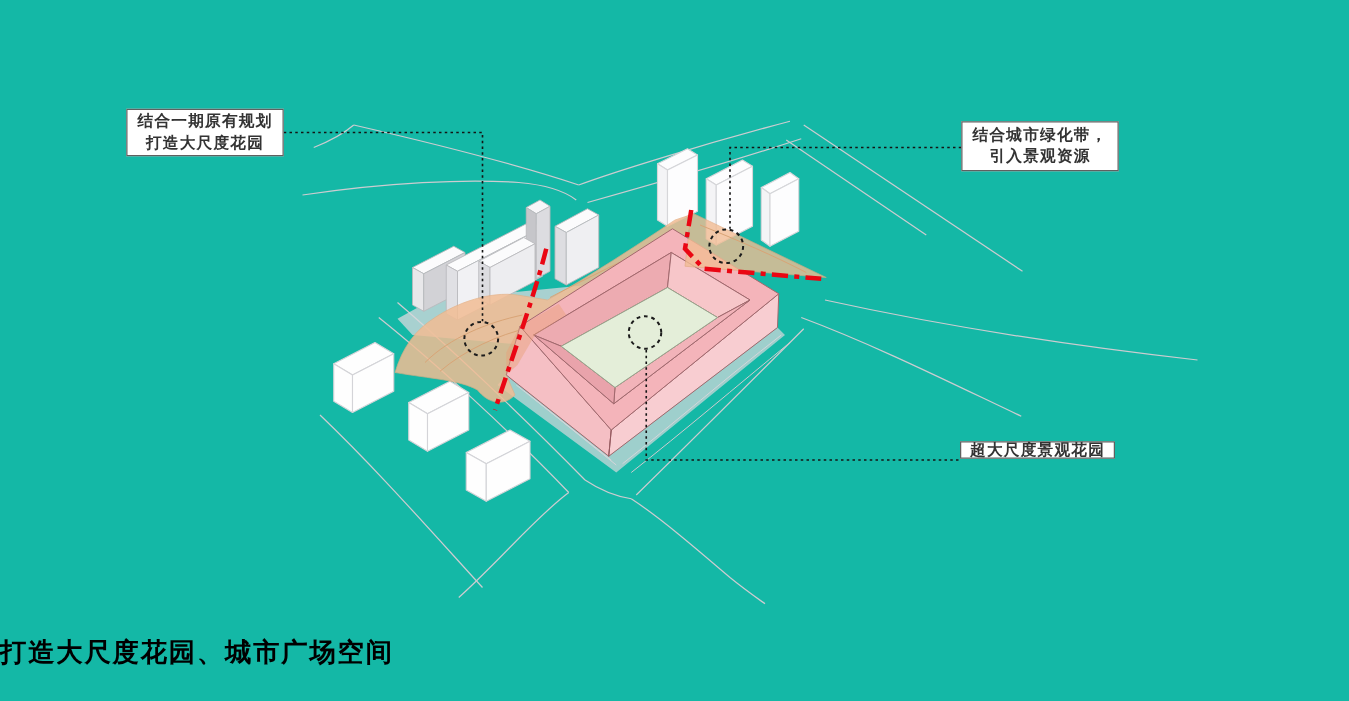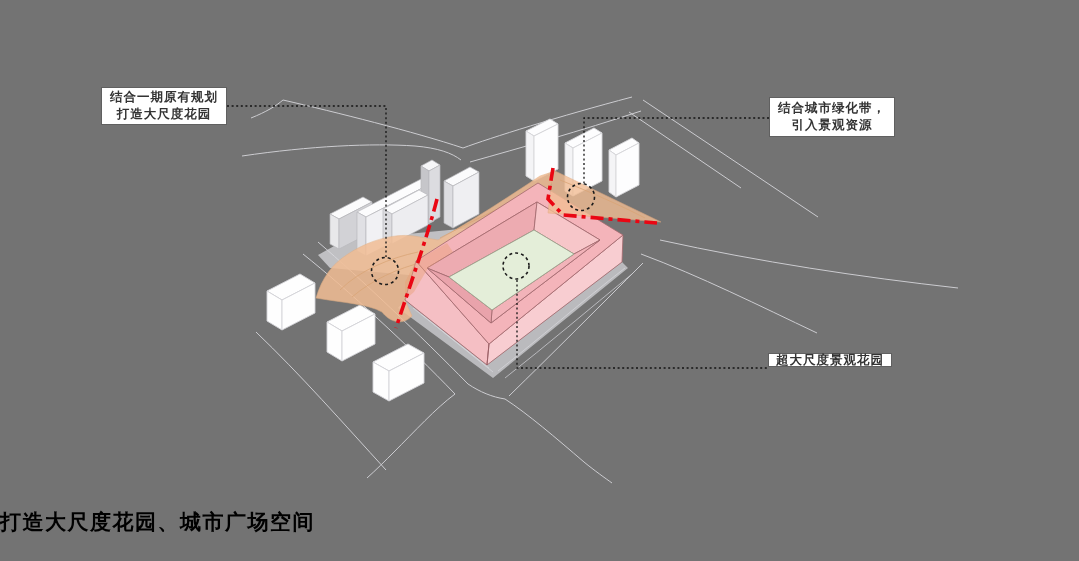--- a/index.html
+++ b/index.html
@@ -1,17 +1,17 @@
 <!DOCTYPE html>
 <html style="--c-pink-roof: #f4b4ba; --c-pink-wall-sw: #f5bfc4; --c-pink-wall-se: #f8cdd1; --c-pink-inner-nw: #edabb1; --c-pink-inner-ne: #f7c6c9; --c-pink-inner-se: #f2b3b9; --c-pink-inner-sw: #e9a3ab; --c-courtyard-green: #e4eed9; --c-plaza-orange: #f2bd94; --c-plaza-overlap: #e89f78; --c-axis-red: #ea0613; --c-road-gray: #ccccd0; --c-shadow-gray: #d9d9dd; --c-building-edge: #a2686d; --c-leader-black: #141414;"><head>
 <meta charset="utf-8">
 <style>
   html,body{margin:0;padding:0;background:#ffffff;}
   body{font-family:"Liberation Sans", sans-serif;}
-  .canvas{position:relative;width:1079px;height:561px;background:#737373;overflow:hidden;}
+  .canvas{position:relative;width:1079px;height:561px;background:#14b8a6;overflow:hidden;}
   svg{position:absolute;left:0;top:0;}
   .anno-box{
     position:absolute;
     background:#ffffff;
     border:1px solid #606060;
     color:#333333;
     font-size:12.5px;
     font-weight:700;
     letter-spacing:1px;
     text-align:center;

